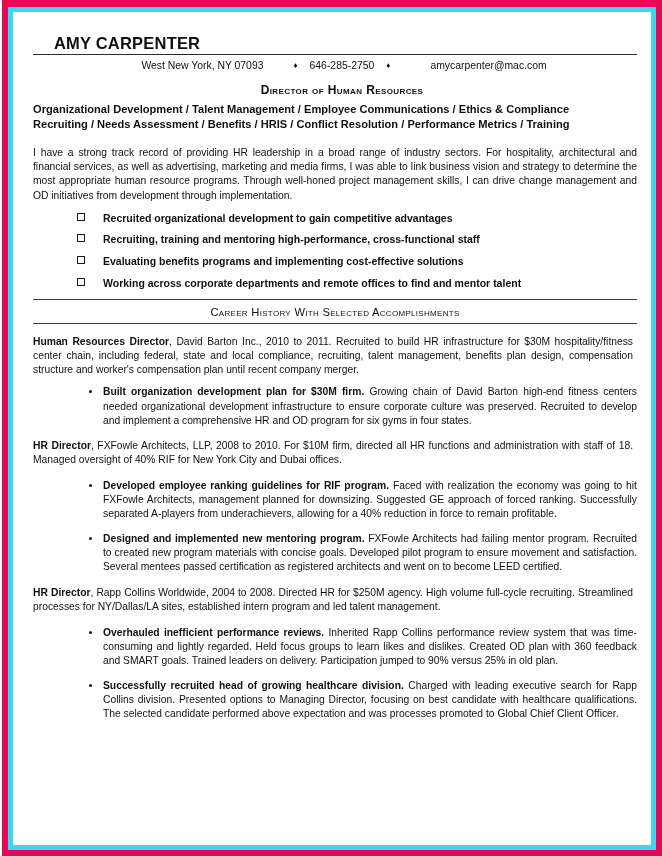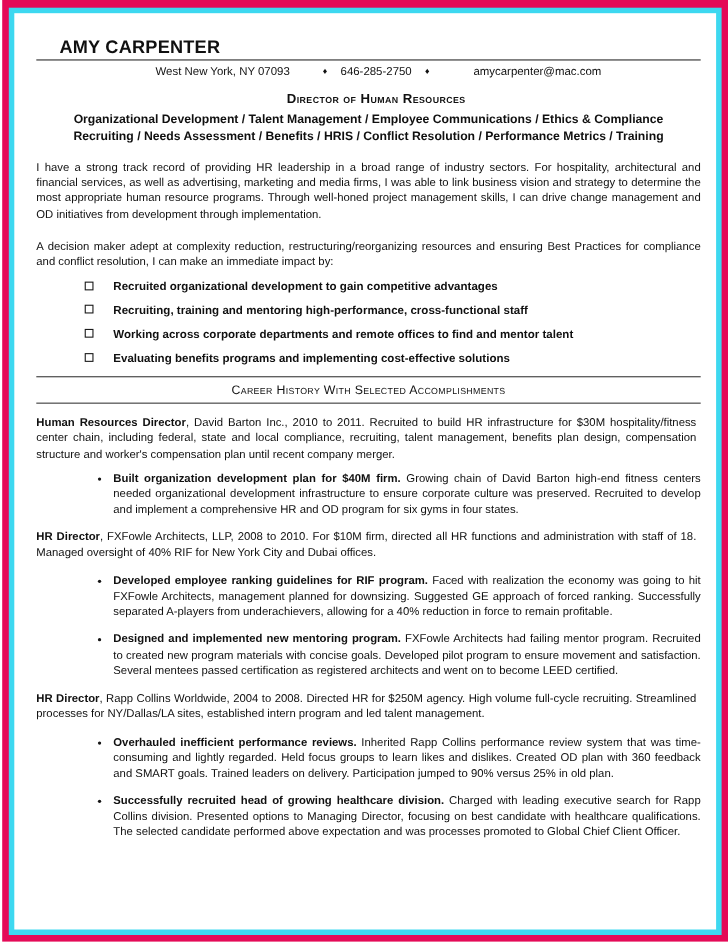--- a/index.html
+++ b/index.html
@@ -91,21 +91,20 @@
     letter-spacing: 0.4px;
     margin-top: 9px;
     margin-bottom: 5px;
     padding-left: 14px;
   }
 
   .keywords {
     font-weight: bold;
     font-size: 11.1px;
     line-height: 1.33;
-    text-align: center;
     margin-bottom: 6px;
   }
   .keywords div { white-space: nowrap; }
 
   
   p.para {
     font-size: 10.3px;
     line-height: 1.37;
     text-align: justify;
     margin: 15px 0 9px 0;
@@ -213,55 +212,54 @@
           <div class="headline">Director of Human Resources</div>
 
           <div class="keywords">
             <div>Organizational Development / Talent Management / Employee Communications / Ethics &amp; Compliance</div>
             <div>Recruiting / Needs Assessment / Benefits / HRIS / Conflict Resolution / Performance Metrics / Training</div>
           </div>
         </div>
 
         <div>
           <p class="para">I have a strong track record of providing HR leadership in a broad range of industry sectors. For hospitality, architectural and financial services, as well as advertising, marketing and media firms, I was able to link business vision and strategy to determine the most appropriate human resource programs. Through well-honed project management skills, I can drive change management and OD initiatives from development through implementation.</p>
-          <p class="para">A decision maker adept at complexity reduction, restructuring/reorganizing resources and ensuring Best Practices for compliance and conflict resolution, I can make an immediate impact by:</p>
 
           <ul class="checklist">
             <li>
               <span class="box"></span>
               <span>Recruited organizational development to gain competitive advantages</span>
             </li>
             <li>
               <span class="box"></span>
               <span>Recruiting, training and mentoring high-performance, cross-functional staff</span>
             </li>
             <li>
               <span class="box"></span>
+              <span>Evaluating benefits programs and implementing cost-effective solutions</span>
+            </li>
+            <li>
+              <span class="box"></span>
               <span>Working across corporate departments and remote offices to find and mentor talent</span>
-            </li>
-            <li>
-              <span class="box"></span>
-              <span>Evaluating benefits programs and implementing cost-effective solutions</span>
             </li>
           </ul>
         </div>
 
         <div class="section-bar">
           <span class="section-title">Career History With Selected Accomplishments</span>
         </div>
 
         <div>
           <p class="job-head">
             <span class="role">Human Resources Director</span><span>, David Barton Inc., 2010 to 2011. Recruited to build HR infrastructure for $30M hospitality/fitness center chain, including federal, state and local compliance, recruiting, talent management, benefits plan design, compensation structure and worker's compensation plan until recent company merger.</span>
           </p>
           <div class="spacer-4"></div>
           <ul class="achievements">
             <li>
               <span class="dot"></span>
-              <span class="lead">Built organization development plan for $40M firm.</span><span> Growing chain of David Barton high-end fitness centers needed organizational development infrastructure to ensure corporate culture was preserved. Recruited to develop and implement a comprehensive HR and OD program for six gyms in four states.</span>
+              <span class="lead">Built organization development plan for $30M firm.</span><span> Growing chain of David Barton high-end fitness centers needed organizational development infrastructure to ensure corporate culture was preserved. Recruited to develop and implement a comprehensive HR and OD program for six gyms in four states.</span>
             </li>
           </ul>
         </div>
 
         <div>
           <p class="job-head">
             <span class="role">HR Director</span><span>, FXFowle Architects, LLP, 2008 to 2010. For $10M firm, directed all HR functions and administration with staff of 18. Managed oversight of 40% RIF for New York City and Dubai offices.</span>
           </p>
           <div class="spacer-8"></div>
           <ul class="achievements">

